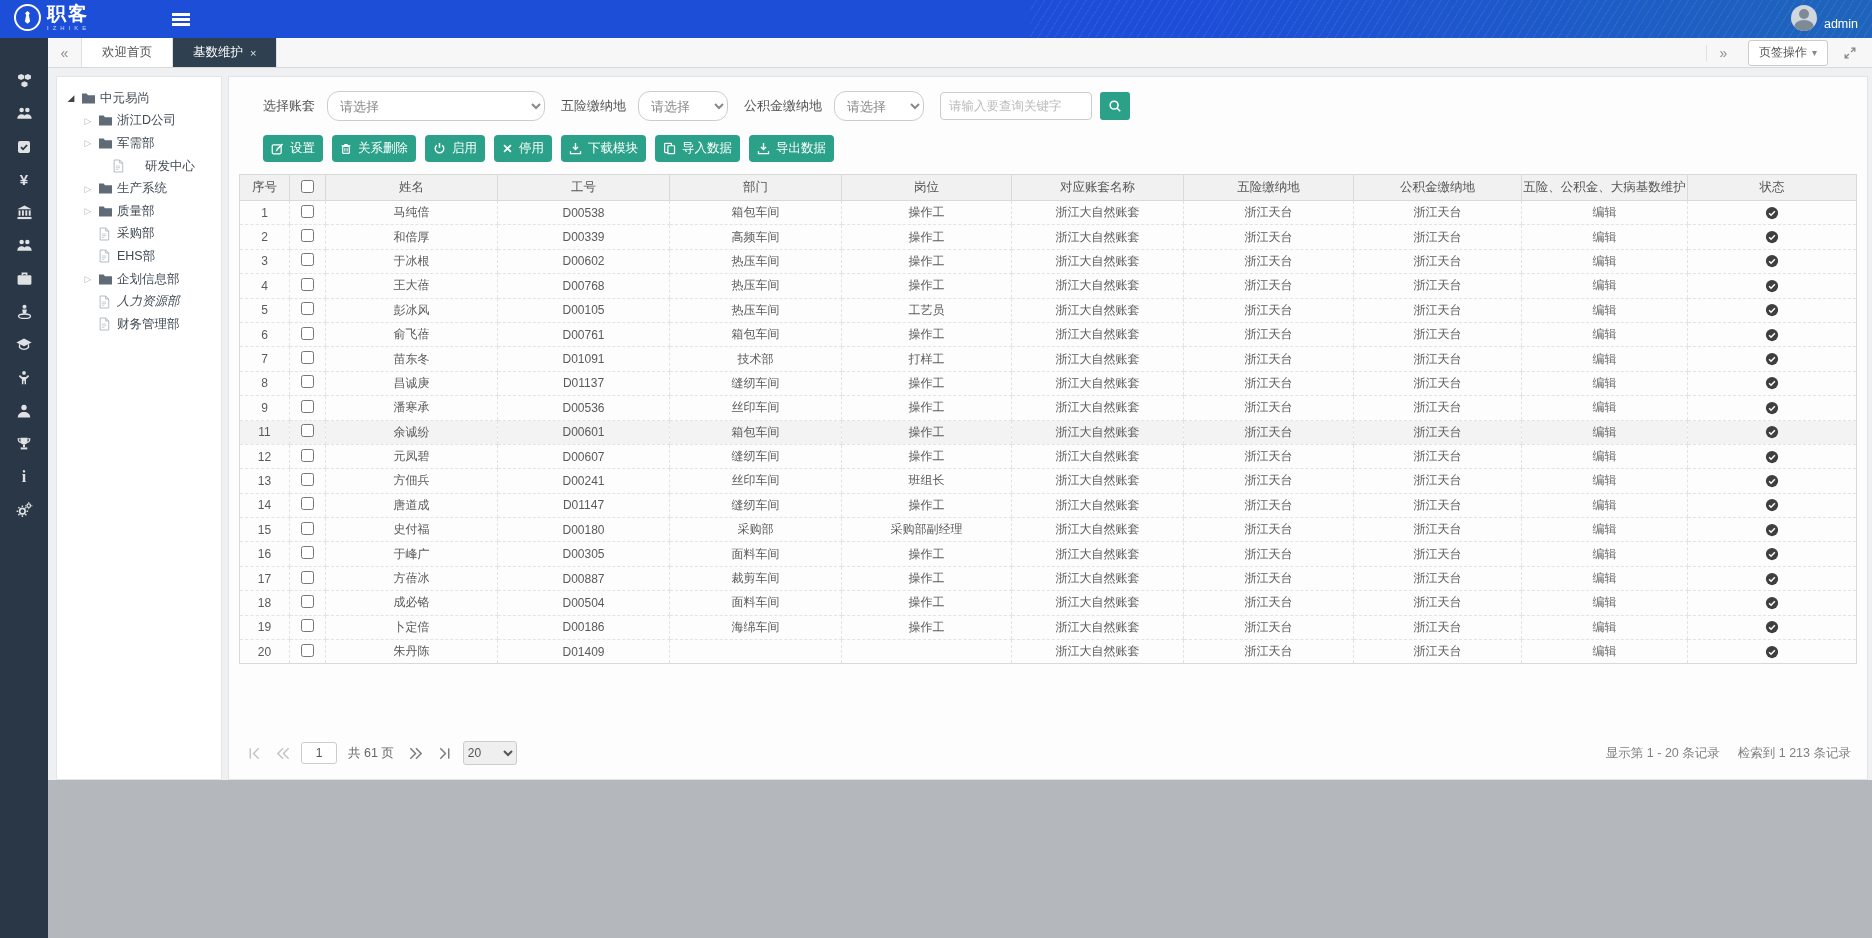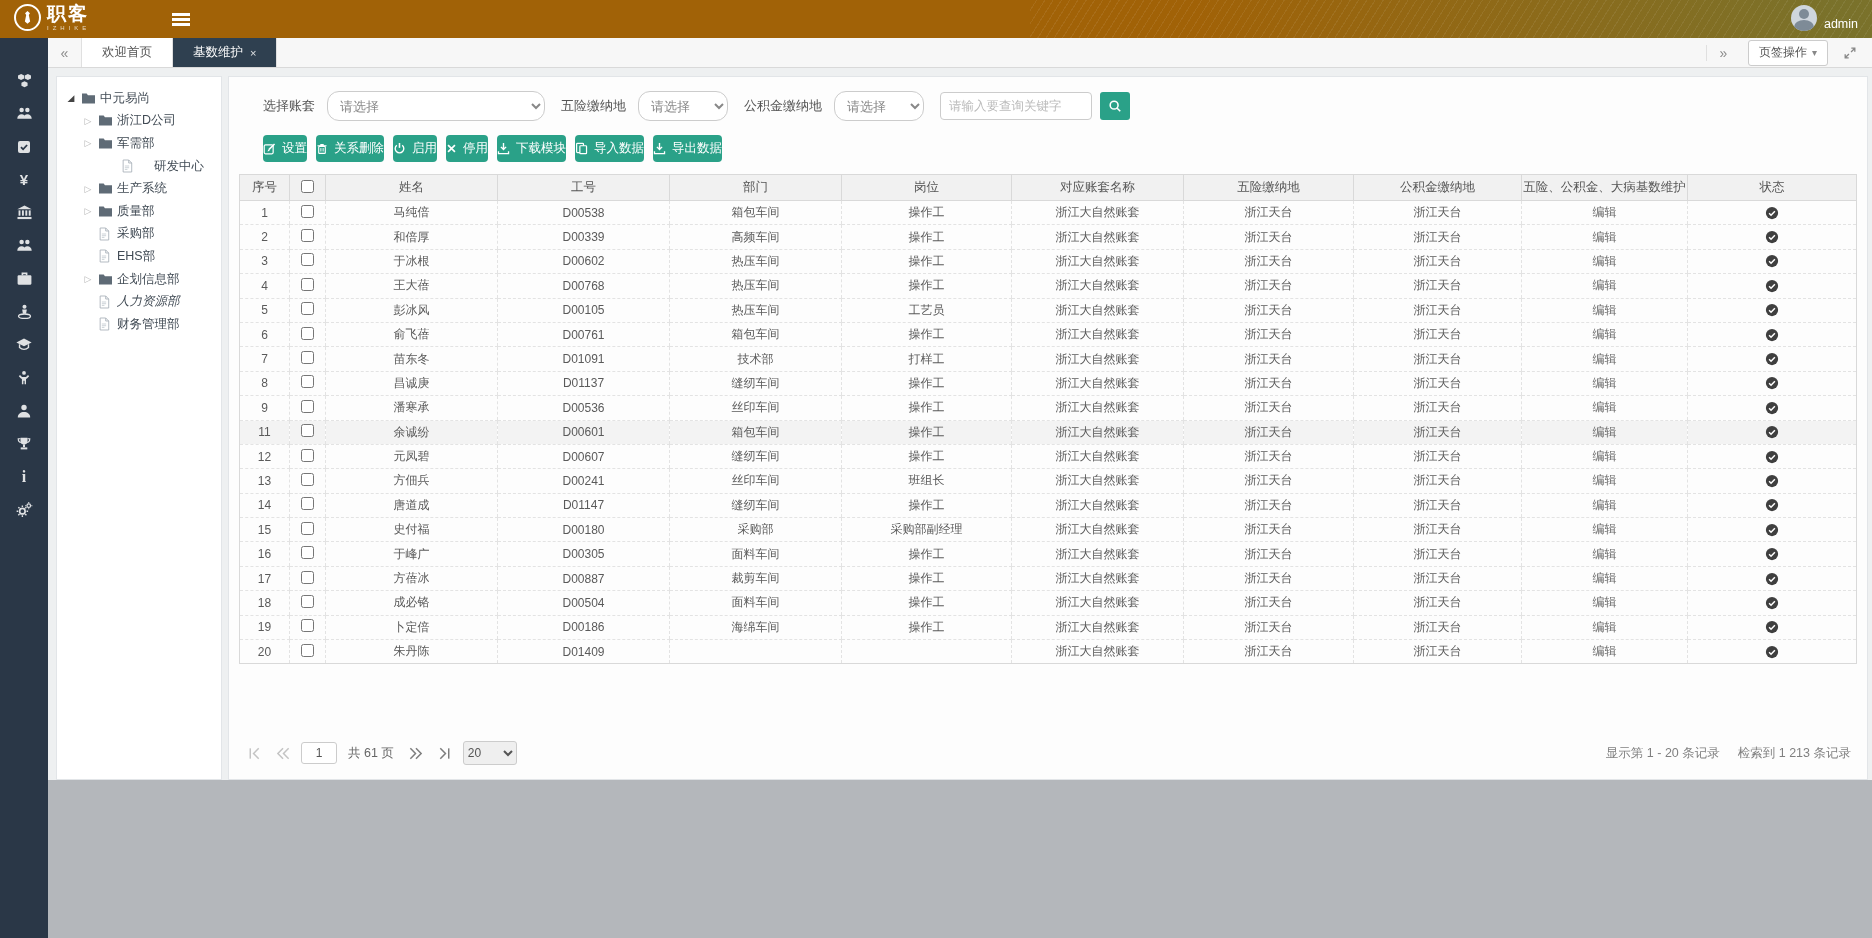--- a/index.html
+++ b/index.html
@@ -6,21 +6,21 @@
   html,body { width:1872px; height:938px; }
   body {
     position:relative; overflow:hidden;
     background:#b4b7bb;
     font-family:"Liberation Sans","DejaVu Sans",sans-serif;
     font-size:12px; color:#555;
   }
   svg { display:block; }
 
   
-  .topbar { position:absolute; left:0; top:0; width:1872px; height:38px; background:#a16207; z-index:30; }
+  .topbar { position:absolute; left:0; top:0; width:1872px; height:38px; background:#1d4ed8; z-index:30; }
   .topbar::after { content:""; position:absolute; right:0; top:0; bottom:0; width:45%;
     background:
       repeating-linear-gradient(-58deg, rgba(255,255,255,.07) 0 1px, transparent 1px 7px),
       linear-gradient(78deg, rgba(26,107,180,0) 20%, rgba(32,150,125,.30) 95%);
     pointer-events:none; }
   .brand { position:absolute; left:14px; top:4px; display:flex; align-items:center; gap:6px; z-index:2; }
   .brand-circle { width:27px; height:27px; border:2px solid #fff; border-radius:50%; display:flex; align-items:center; justify-content:center; }
   .brand-txt { display:flex; flex-direction:column; line-height:1; }
   .brand-name { color:#fff; font-size:19px; font-weight:bold; letter-spacing:2px; }
   .brand-sub { color:rgba(255,255,255,.75); font-size:6px; letter-spacing:4px; margin-top:2px; }
@@ -76,21 +76,21 @@
   .sel-account { width:218px; }
   .sel-small { width:90px; }
   .search-input { width:152px; height:28px; border:1px solid #ccc; border-radius:4px; padding:0 8px;
     font-size:12.5px; color:#555; margin-right:8px; font-family:inherit; }
   .search-input::placeholder { color:#bbb; }
   .search-btn { width:30px; height:28px; background:#2aa188; border:none; border-radius:3px;
     display:flex; align-items:center; justify-content:center; cursor:pointer; }
 
   
   .toolbar { display:flex; align-items:center; padding:14px 0 0 34px; }
-  .tl-btn { height:27px; background:#2aa188; color:#fff; border:none; border-radius:4px; padding:0 0;
+  .tl-btn { height:27px; background:#2aa188; color:#fff; border:none; border-radius:4px; padding:0 8px;
     margin-right:9px; font-size:12.5px; display:inline-flex; align-items:center; gap:6px; cursor:pointer; font-family:inherit; }
 
   
   .grid-wrap { margin:12px 10px 0 10px; }
   table.grid { width:100%; border-collapse:collapse; table-layout:fixed; border:1px solid #d9d9d9; }
   table.grid th { height:26px; background:#f1f1f1; font-weight:normal; font-size:12.5px; color:#555;
     border-left:1px solid #d9d9d9; border-bottom:1px solid #d9d9d9; text-align:center; overflow:hidden; white-space:nowrap; }
   table.grid td { height:24.4px; font-size:12px; color:#5a5a5a; text-align:center;
     border-left:1px dashed #e3e3e3; border-bottom:1px dashed #e3e3e3; overflow:hidden; white-space:nowrap; }
   table.grid th:first-child, table.grid td:first-child { border-left:none; }
@@ -271,21 +271,21 @@
     </div>
     <div class="tree-row" style="padding-left: 25px;">
       <span class="tree-caret collapsed">▷</span>
       <span class="tree-ico">
         <svg width="15" height="13" viewBox="0 0 16 14">
           <path d="M1 1.5h5l1.4 1.9H15v9H1z" fill="#5f6b76"></path>
         </svg>
       </span>
       <span class="tree-label">军需部</span>
     </div>
-    <div class="tree-row" style="padding-left: 34px; gap: 18px;">
+    <div class="tree-row" style="padding-left: 25px; gap: 18px;">
       <span class="tree-caret none"></span>
       <span class="tree-ico">
         <svg width="12" height="14" viewBox="0 0 14 16">
           <path d="M2.5 1h6.5l3.5 3.5V15h-10z" fill="#fff" stroke="#a7b0b8"></path>
           <path d="M9 1v3.5h3.5" fill="none" stroke="#a7b0b8"></path>
           <path d="M4.5 8h5M4.5 10h5M4.5 12h3" stroke="#c4cbd1"></path>
         </svg>
       </span>
       <span class="tree-label">研发中心</span>
     </div>

